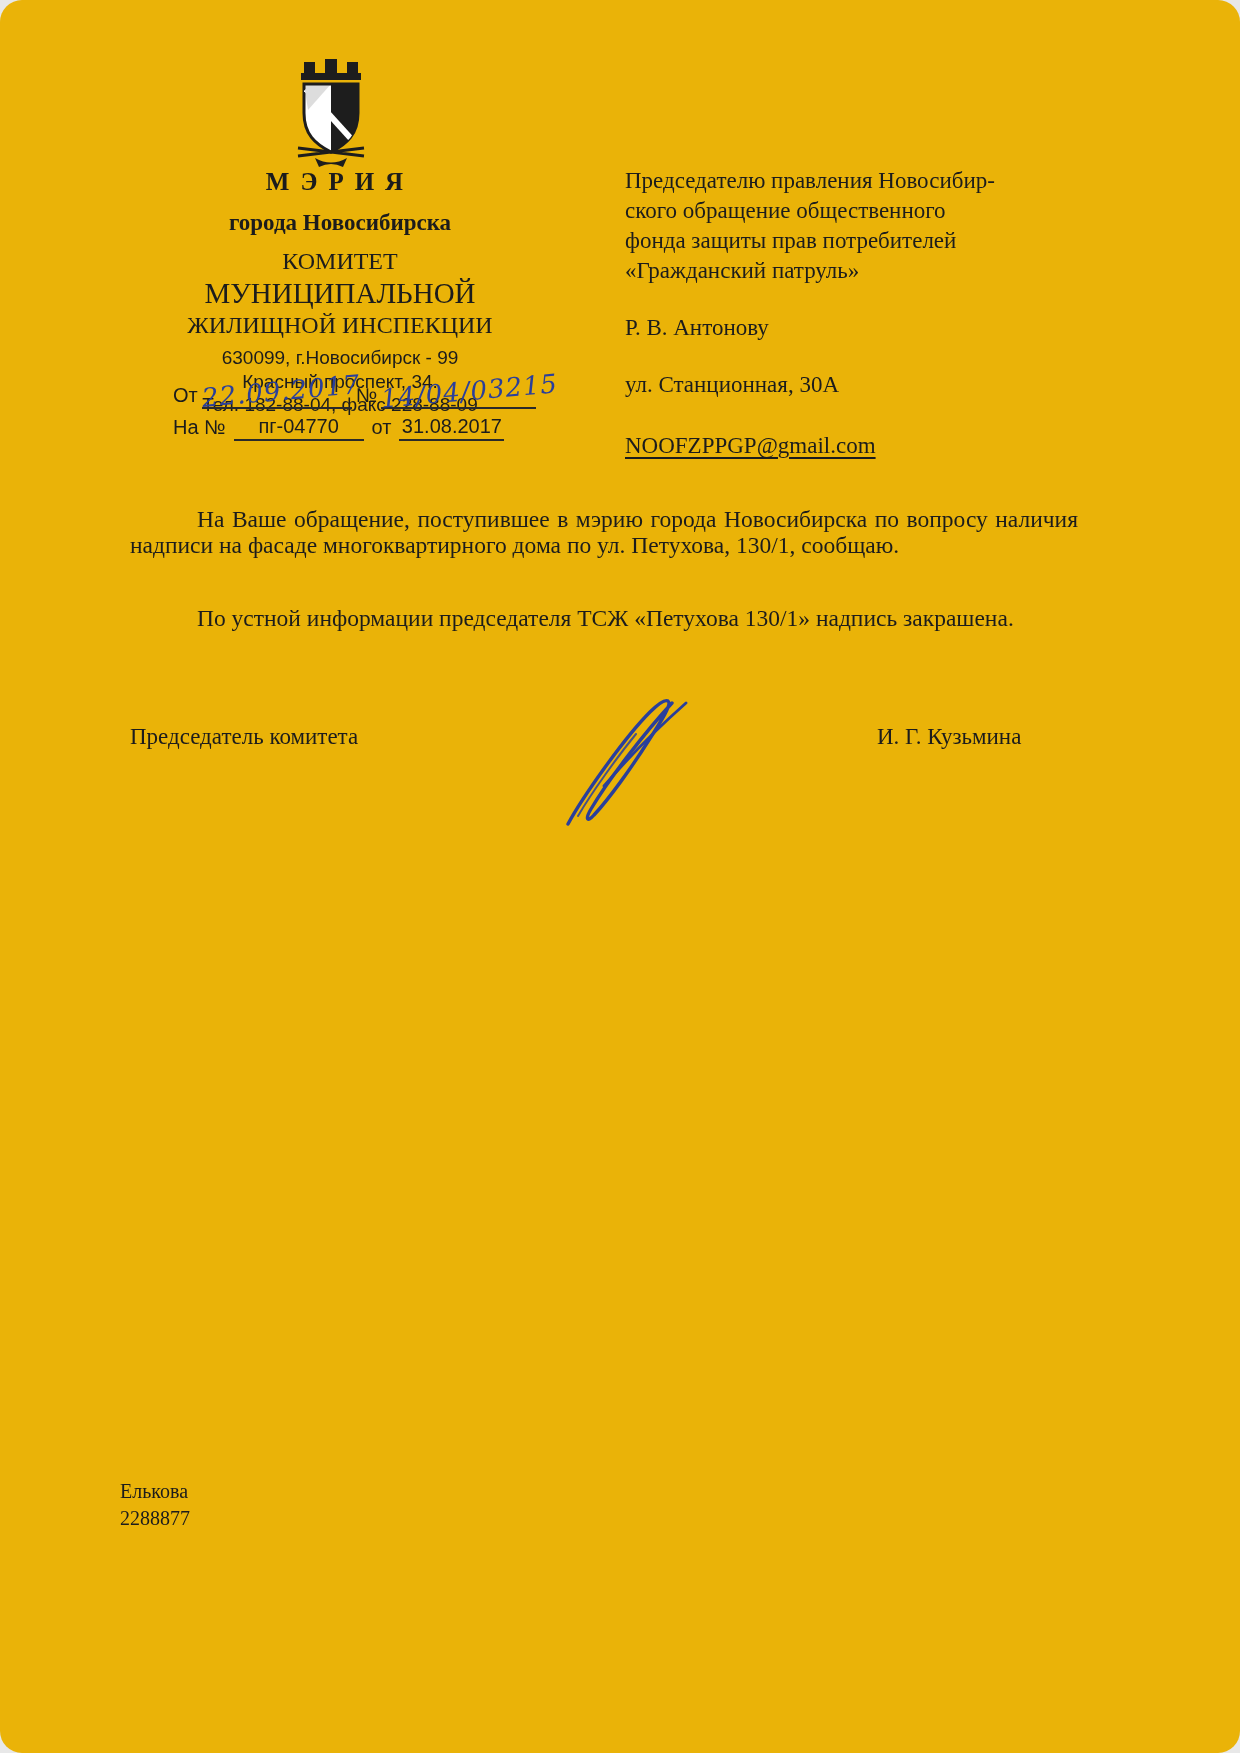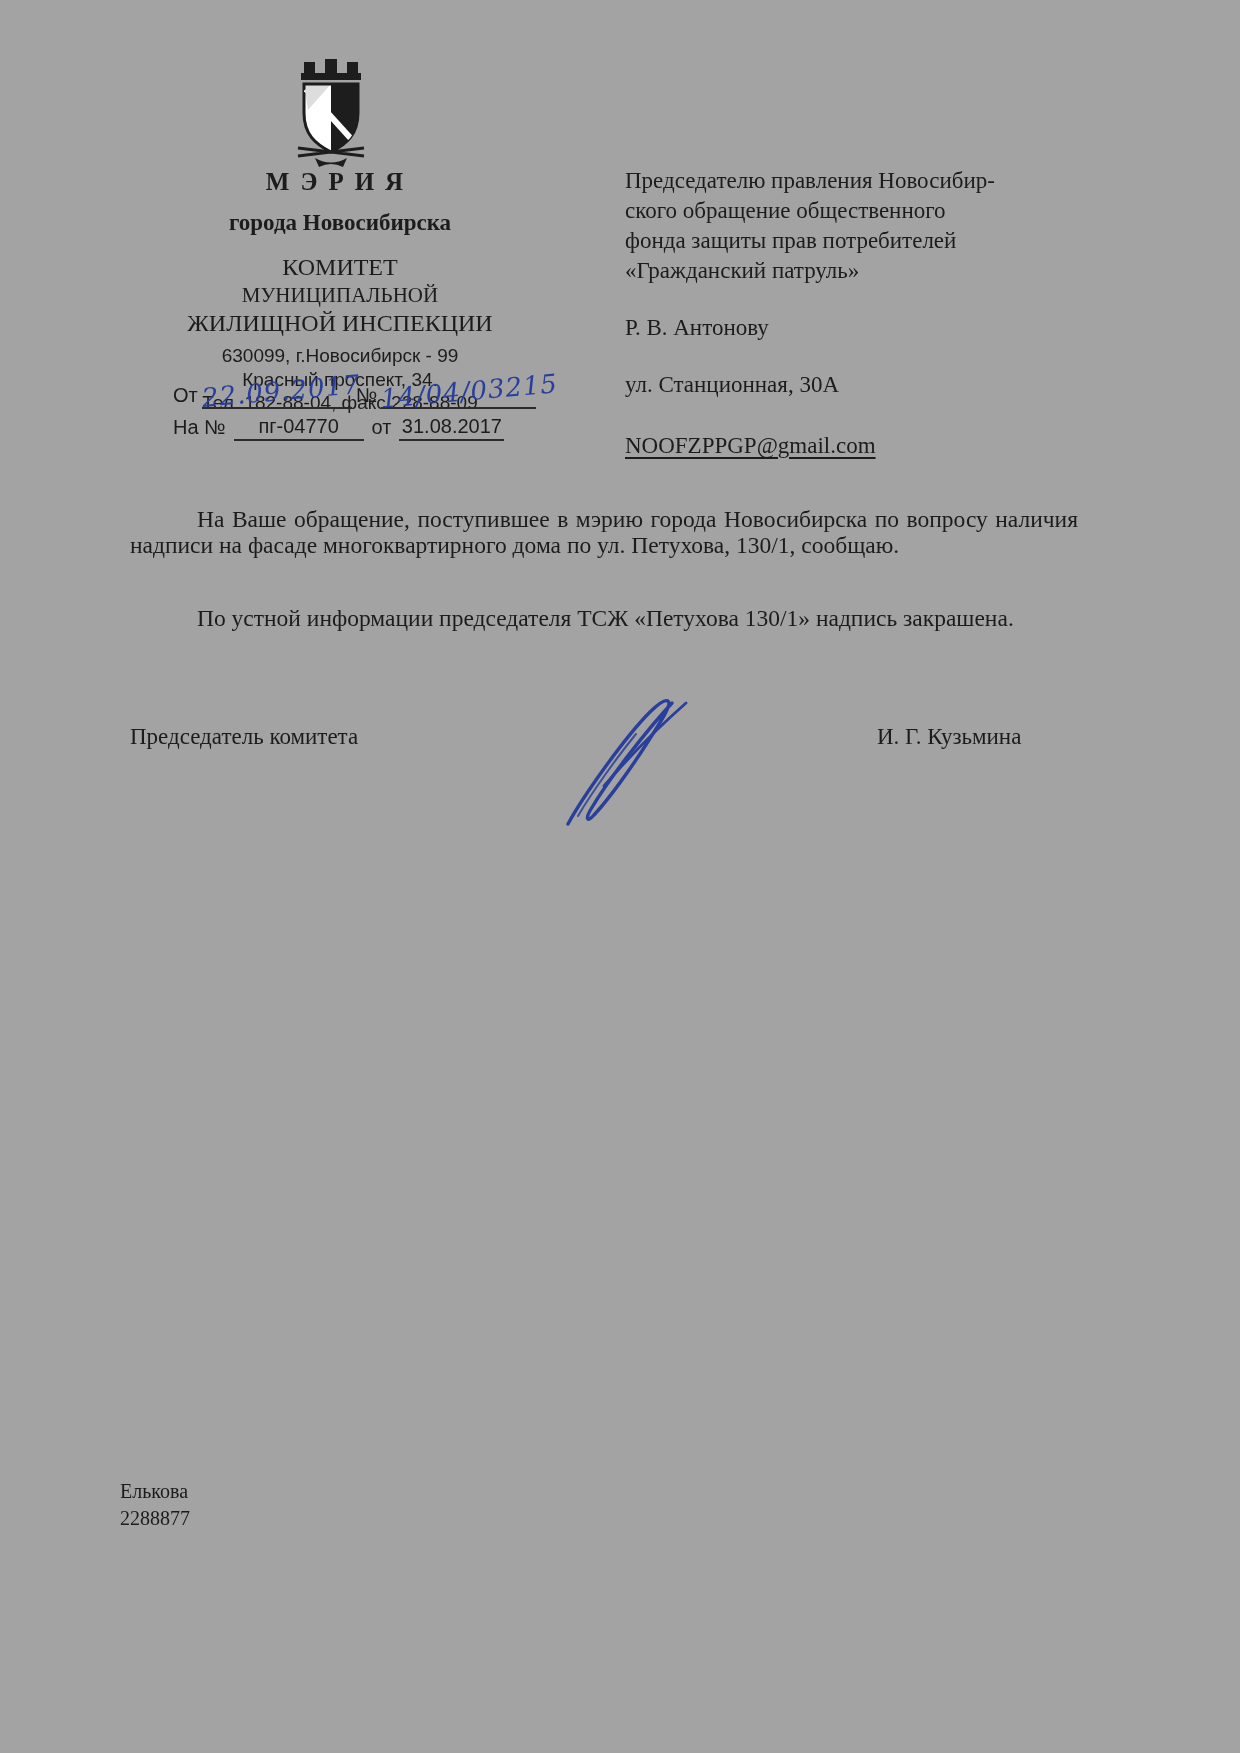--- a/index.html
+++ b/index.html
@@ -1,34 +1,35 @@
 <!DOCTYPE html>
 <html><head>
 <meta charset="utf-8">
 <style>
   html,body { margin:0; padding:0; background:#e8e8e8; }
   .page {
     position:relative;
     width:1240px; height:1753px;
     margin:0 auto;
-    background:#a3a3a3;
+    background:#eab308;
     font-family:"Liberation Serif", serif;
     color:#1c1c1c;
     overflow:hidden;
+    border-radius:22px;
   }
 
   
   .emblem { position:absolute; left:284px; top:58px; width:94px; height:110px; }
 
   
   .org-block { position:absolute; left:120px; top:168px; width:440px; text-align:center; }
   .org-l1 { font-size:25px; font-weight:bold; letter-spacing:11px; }
   .org-l2 { font-size:23px; font-weight:bold; margin-top:14px; }
-  .org-l3 { font-size:24px; margin-top:18px; }
-  .org-l4 { font-size:21px; margin-top:2px; }
+  .org-l3 { font-size:24px; margin-top:12px; }
+  .org-l4 { font-size:29px; margin-top:2px; }
   .org-l5 { font-size:24px; margin-top:2px; }
   .addr1 { font-family:"Liberation Sans", sans-serif; font-size:19px; margin-top:8px; }
   .addr2 { font-family:"Liberation Sans", sans-serif; font-size:19px; margin-top:2px; }
   .addr3 { font-family:"Liberation Sans", sans-serif; font-size:19px; margin-top:1px; }
 
   
   .ref-block { position:absolute; left:173px; top:381px; width:400px;
                font-family:"Liberation Sans", sans-serif; font-size:20px; }
   .ref-line1, .ref-line2 { white-space:nowrap; height:30px; }
   .ref-line2 { margin-top:2px; }

